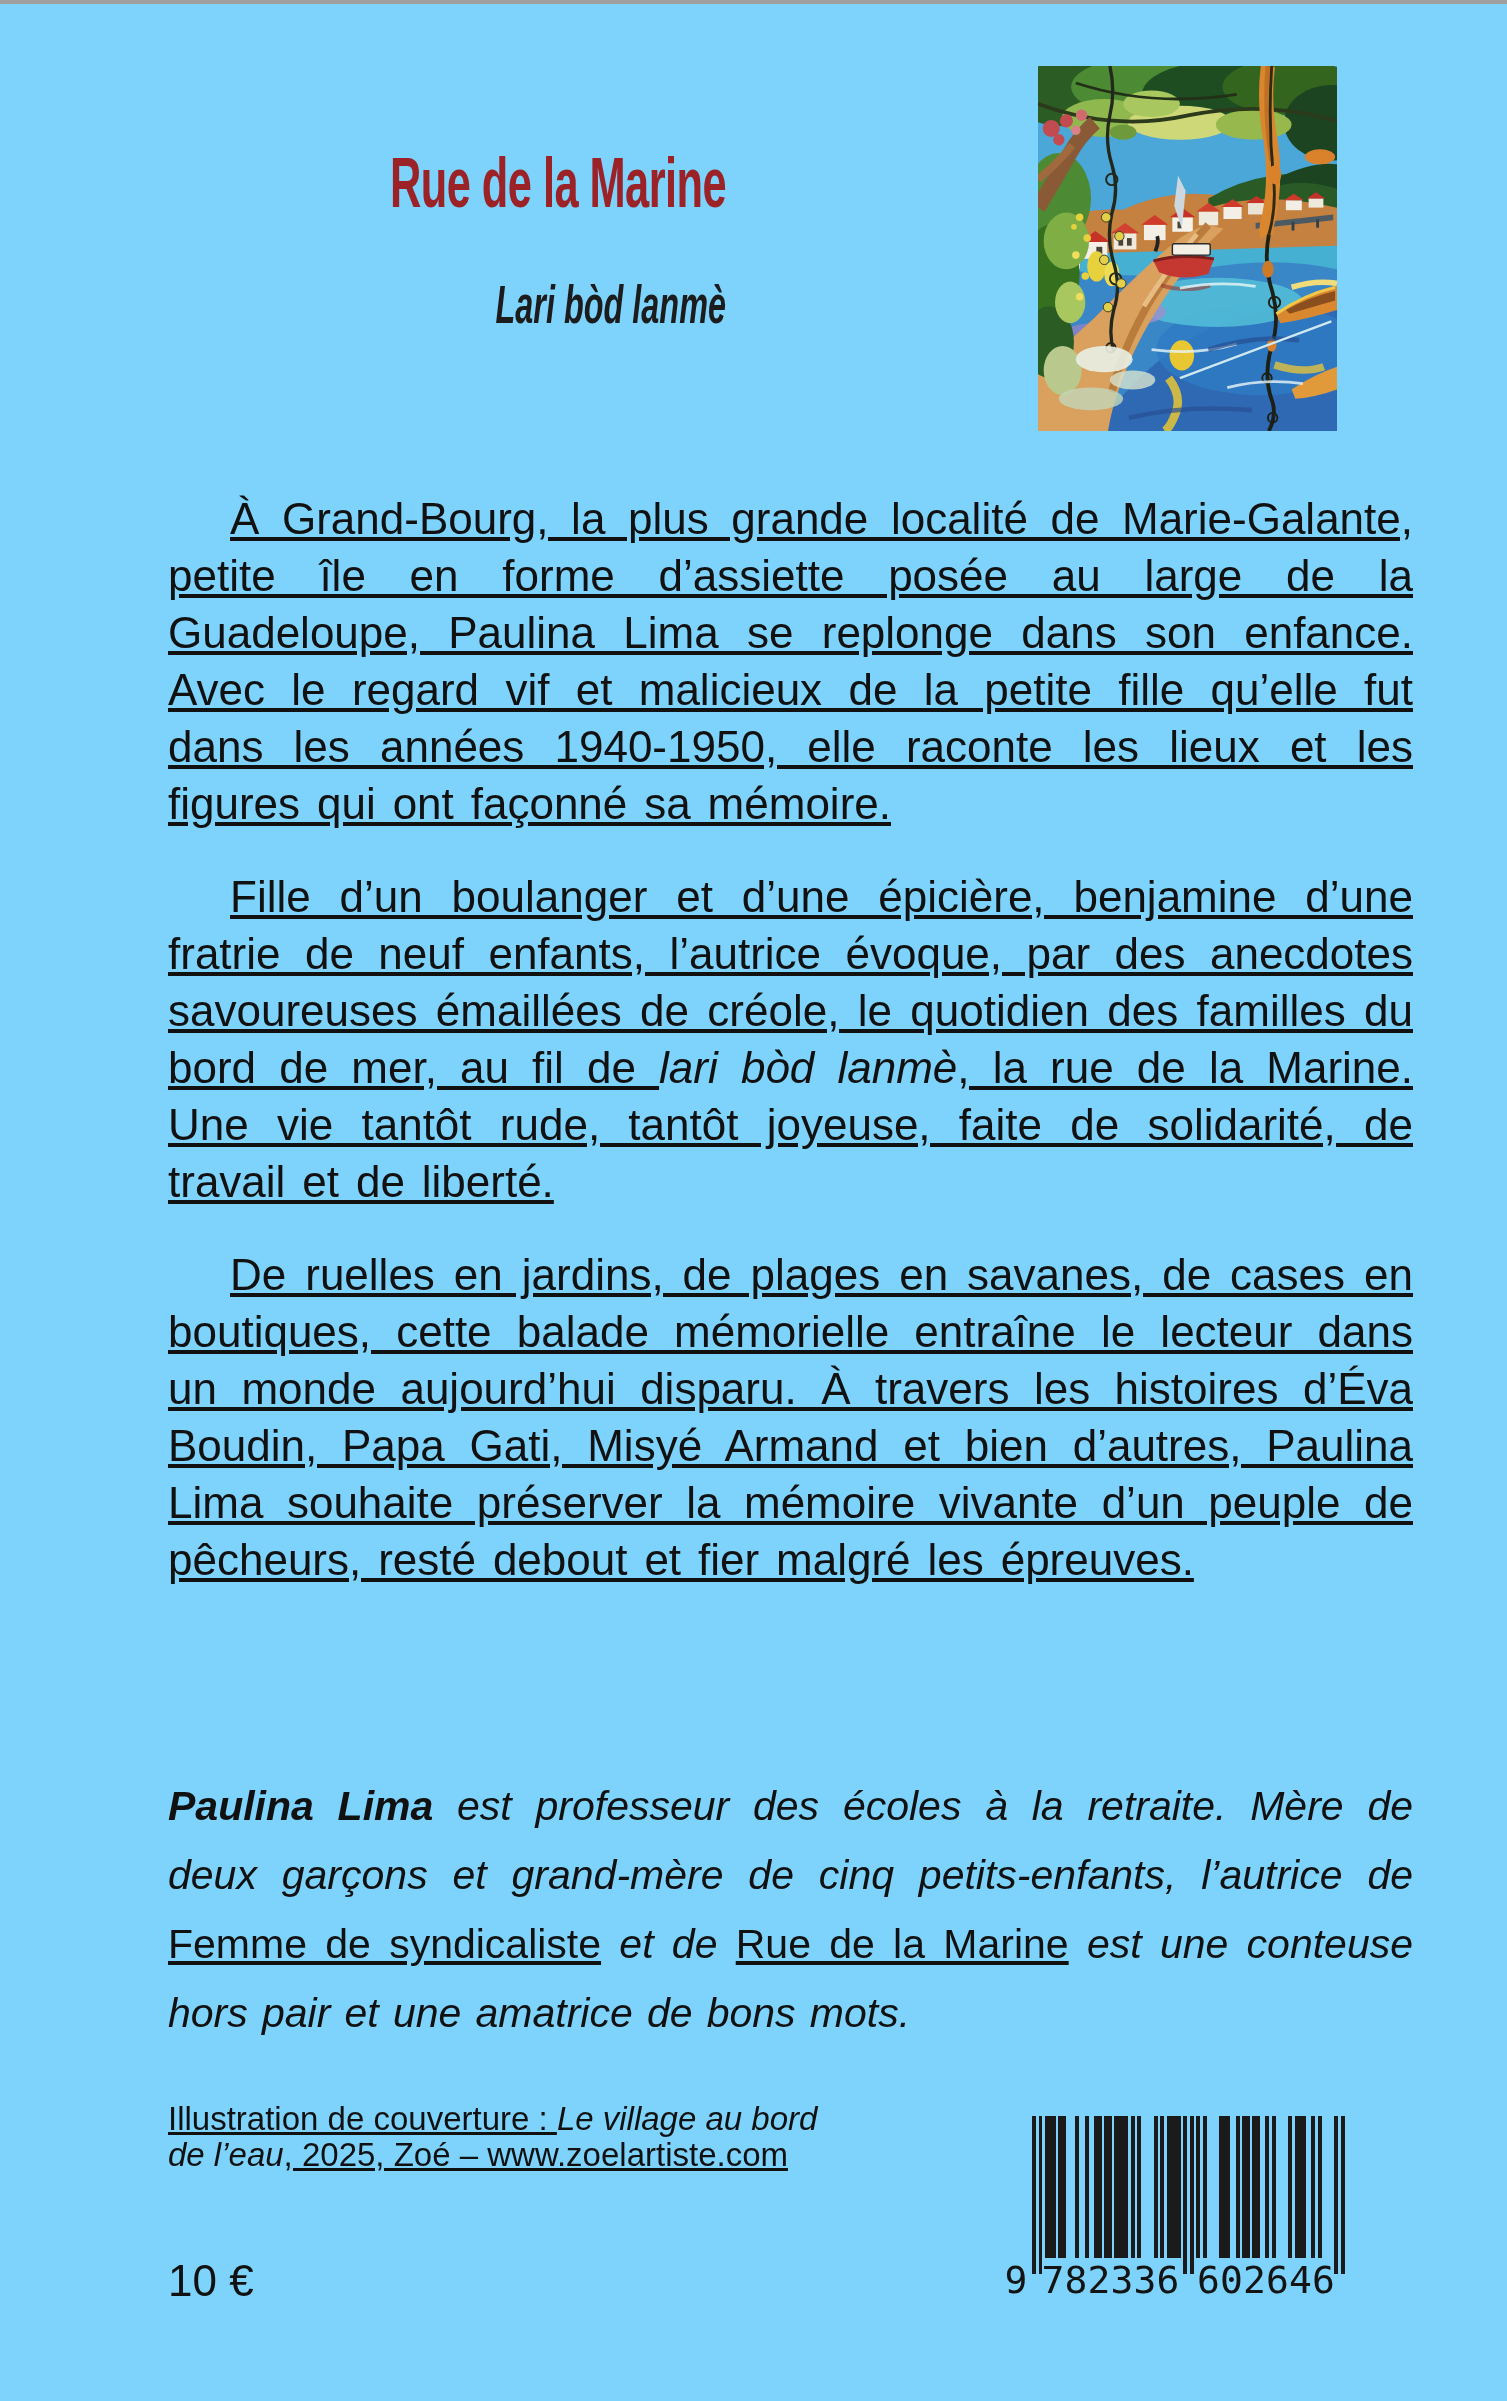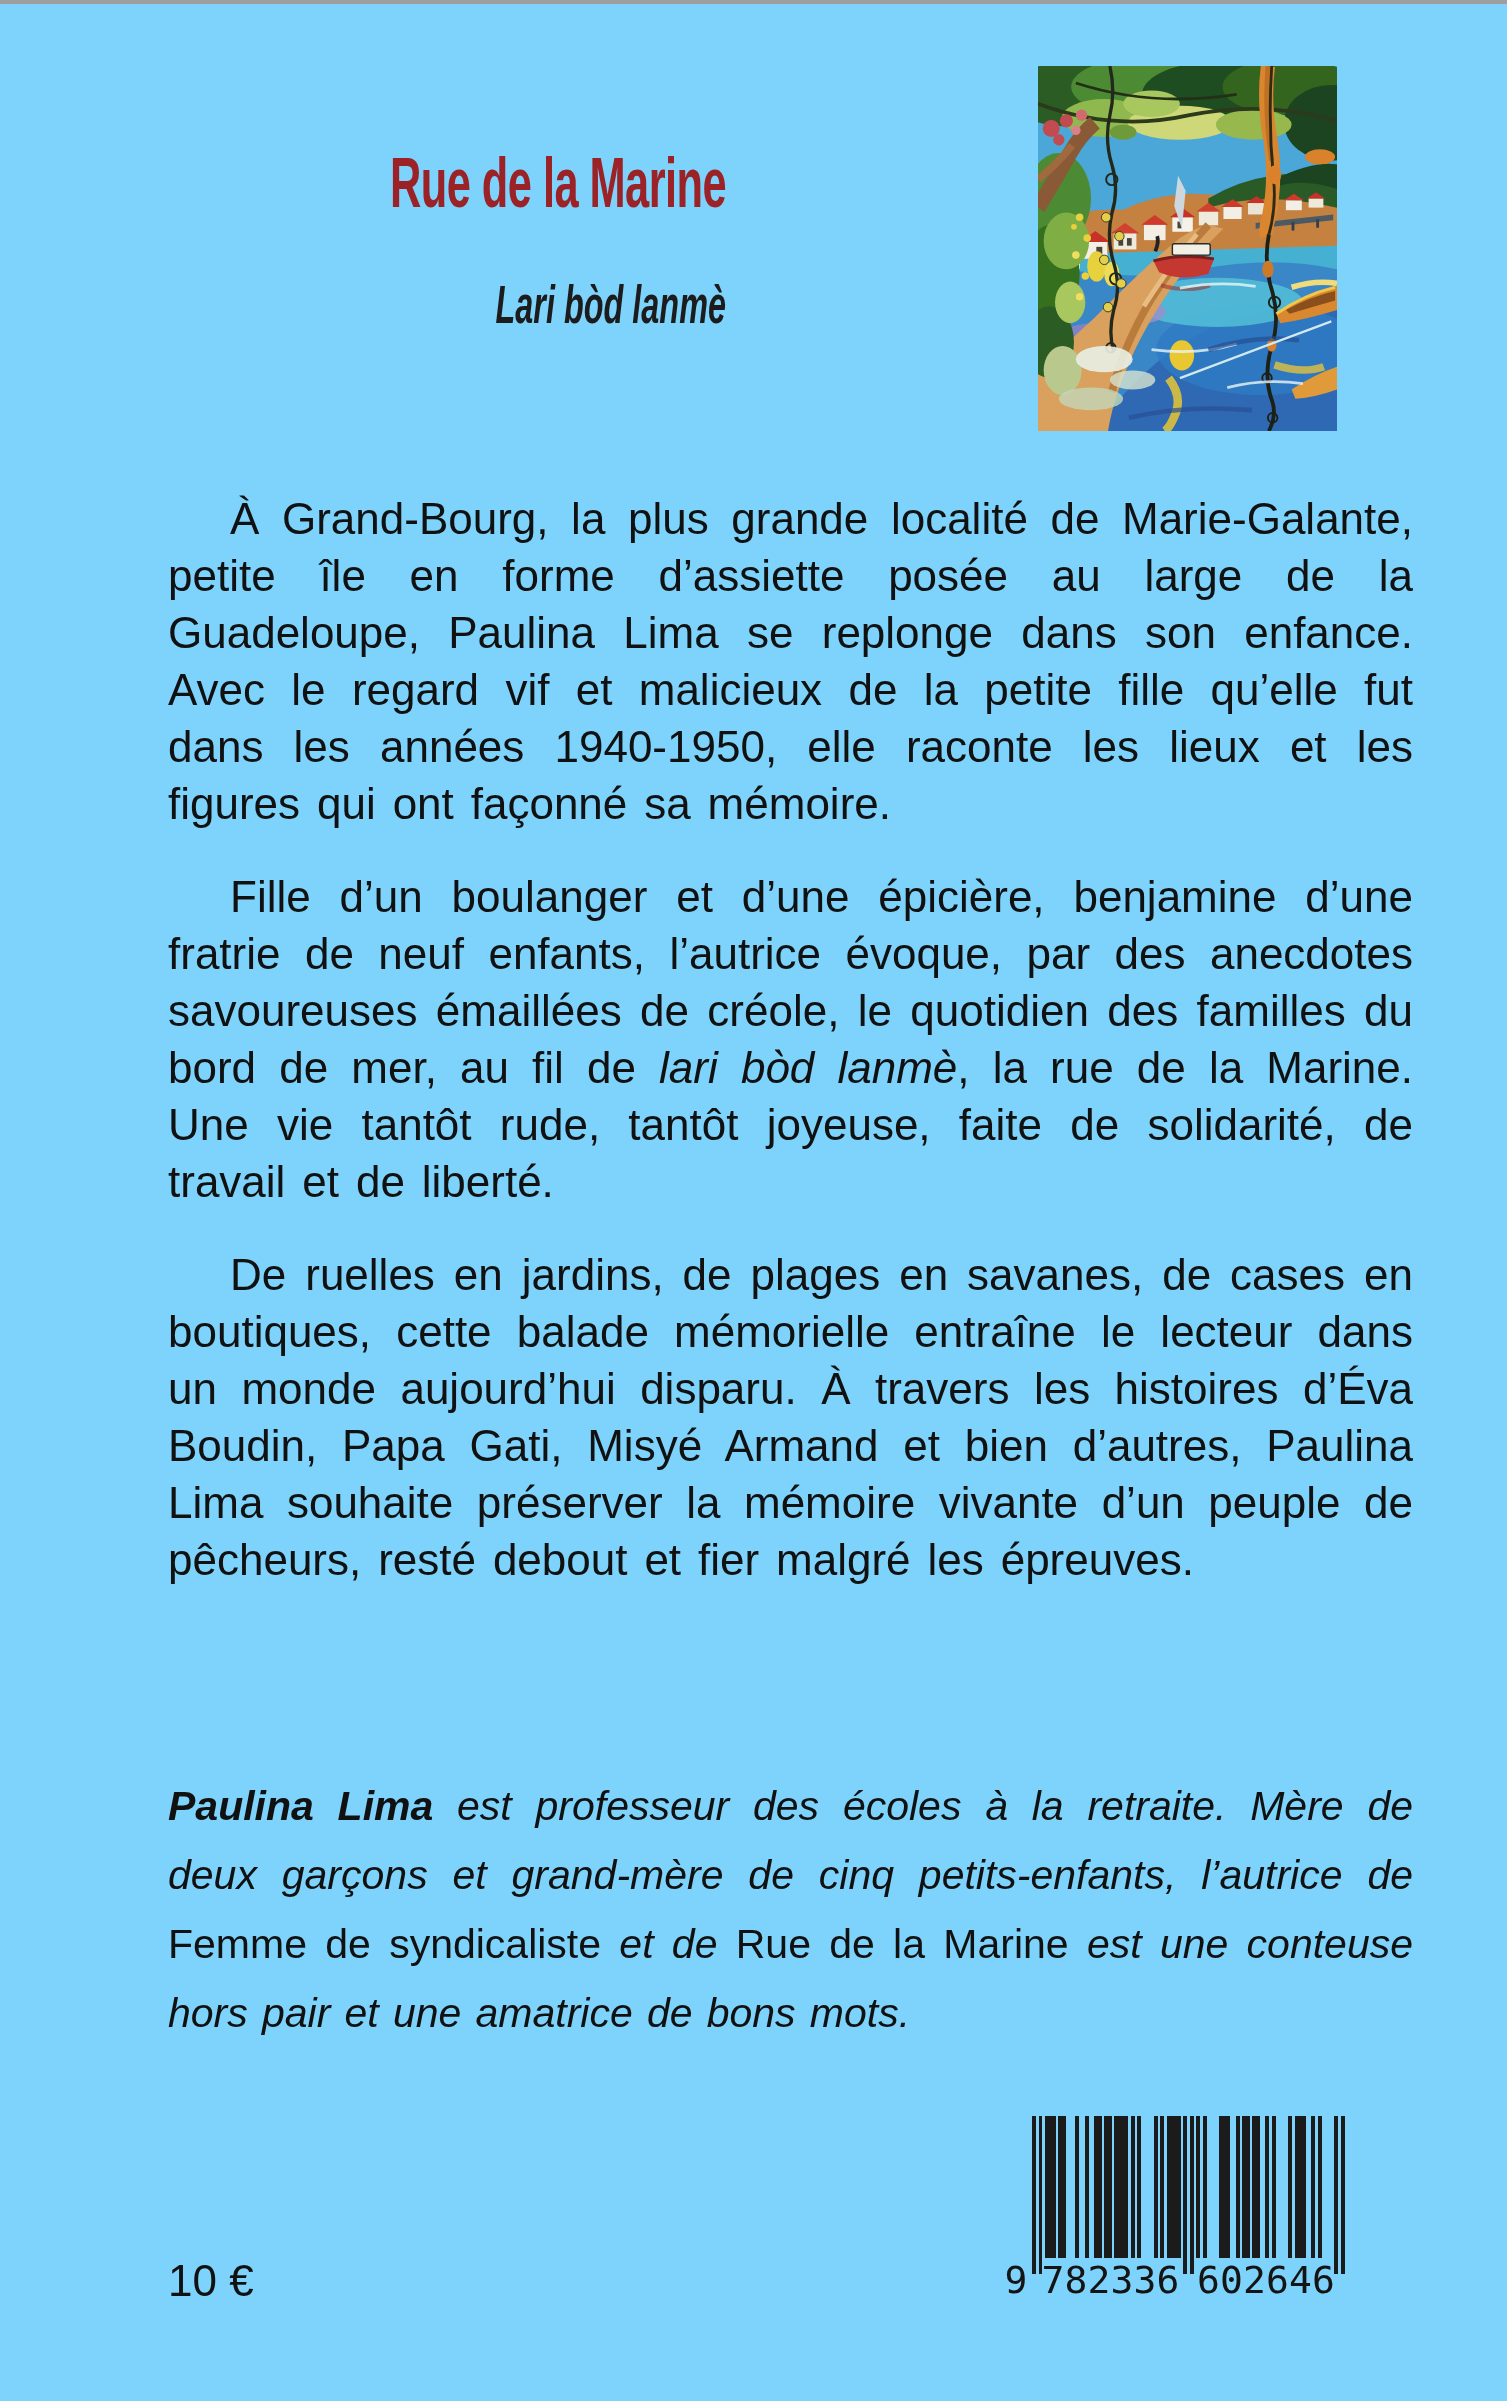--- a/index.html
+++ b/index.html
@@ -33,21 +33,21 @@
     font-size:44px;line-height:57px;text-align:justify;word-spacing:4.7px;
   }
   .synopsis p{margin:0;text-indent:62px;}
   .synopsis p + p{margin-top:36px;}
   
   .bio{
     position:absolute;left:168px;top:1768px;width:1245px;
     font-size:41px;line-height:69px;text-align:justify;word-spacing:2.8px;
   }
   
-  .seg-r{font-style:normal;font-weight:normal;}
+  .seg-r{font-style:normal;font-weight:normal;text-decoration:underline;}
   .seg-i{font-style:italic;font-weight:normal;}
   .seg-bi{font-weight:bold;font-style:italic;}
   
   .credit{position:absolute;left:168px;top:2097px;width:681px;font-size:33px;line-height:36px;}
   .isbn{position:absolute;left:168px;top:2203px;font-size:34px;}
   .price{position:absolute;left:168px;top:2252px;font-size:44px;}
   
   .barcode{position:absolute;left:1032px;top:2112px;width:312px;height:189px;}
   .barcode-bars{position:absolute;left:0;top:0;width:312px;height:159px;}
   .bc-digit,.bc-group{
@@ -230,20 +230,24 @@
   </svg>
 
   <div class="synopsis">
     <p><span class="seg-r">À Grand-Bourg, la plus grande localité de Marie-Galante, petite île en forme d’assiette posée au large de la Guadeloupe, Paulina Lima se replonge dans son enfance. Avec le regard vif et malicieux de la petite fille qu’elle fut dans les années 1940-1950, elle raconte les lieux et les figures qui ont façonné sa mémoire.</span></p>
     <p><span class="seg-r">Fille d’un boulanger et d’une épicière, benjamine d’une fratrie de neuf enfants, l’autrice évoque, par des anecdotes savoureuses émaillées de créole, le quotidien des familles du bord de mer, au fil de </span><span class="seg-i">lari bòd lanmè</span><span class="seg-r">, la rue de la Marine. Une vie tantôt rude, tantôt joyeuse, faite de solidarité, de travail et de liberté.</span></p>
     <p><span class="seg-r">De ruelles en jardins, de plages en savanes, de cases en boutiques, cette balade mémorielle entraîne le lecteur dans un monde aujourd’hui disparu. À travers les histoires d’Éva Boudin, Papa Gati, Misyé Armand et bien d’autres, Paulina Lima souhaite préserver la mémoire vivante d’un peuple de pêcheurs, resté debout et fier malgré les épreuves.</span></p>
   </div>
 
   <div class="bio"><span class="seg-bi">Paulina Lima</span><span class="seg-i"> est professeur des écoles à la retraite. Mère de deux garçons et grand-mère de cinq petits-enfants, l’autrice de </span><span class="seg-r">Femme de syndicaliste</span><span class="seg-i"> et de </span><span class="seg-r">Rue de la Marine</span><span class="seg-i"> est une conteuse hors pair et une amatrice de bons mots.</span></div>
 
+  <div class="credit">
+    <div><span class="seg-r">Illustration de couverture : </span><span class="seg-i">Le village au bord</span></div>
+    <div><span class="seg-i">de l’eau</span><span class="seg-r">, 2025, Zoé – www.zoelartiste.com</span></div>
+  </div>
 
   <div class="price">10 €</div>
 
   <div class="barcode">
     <div class="barcode-bars">
         <div style="position: absolute; top: 0px; background: rgb(27, 27, 27); left: 0px; width: 3.9px; height: 158px;"></div>
         <div style="position: absolute; top: 0px; background: rgb(27, 27, 27); left: 6.6px; width: 3.9px; height: 158px;"></div>
         <div style="position: absolute; top: 0px; background: rgb(27, 27, 27); left: 13px; width: 3.9px; height: 142px;"></div>
         <div style="position: absolute; top: 0px; background: rgb(27, 27, 27); left: 16.4px; width: 3.9px; height: 142px;"></div>
         <div style="position: absolute; top: 0px; background: rgb(27, 27, 27); left: 20px; width: 3.9px; height: 142px;"></div>

